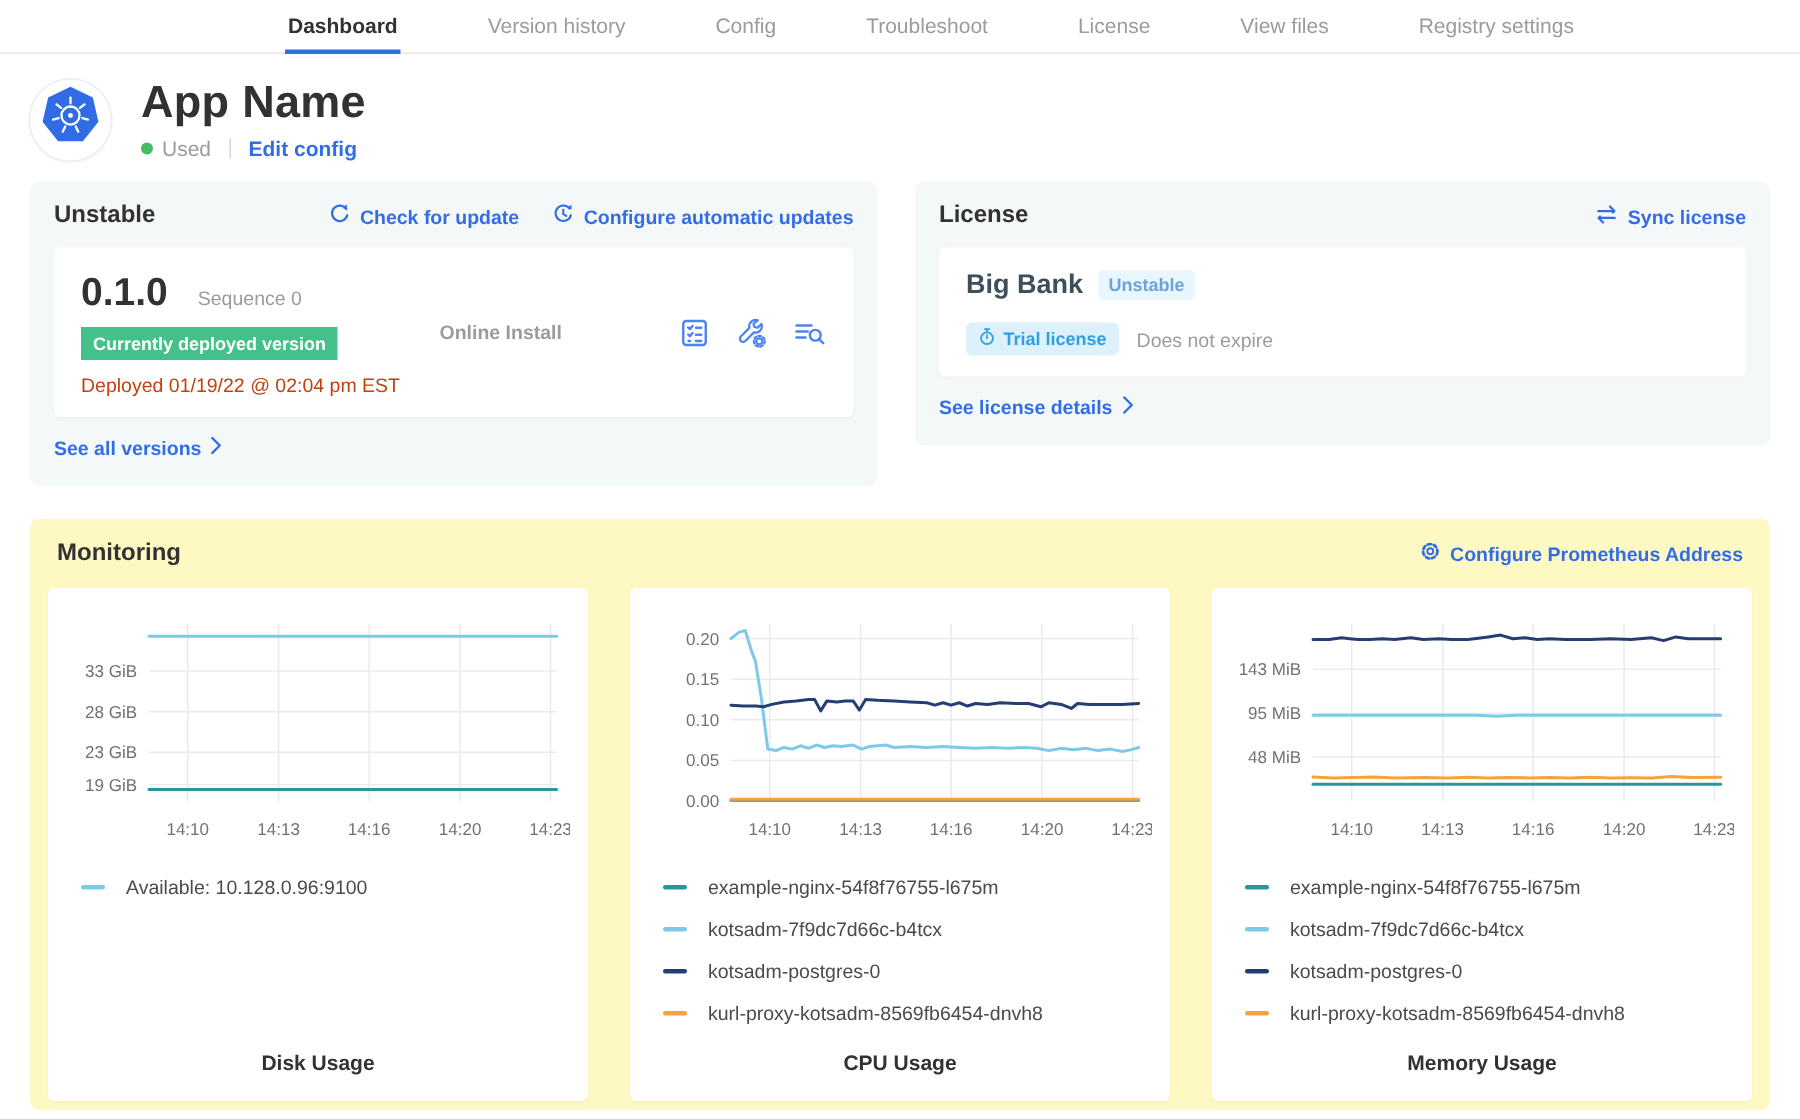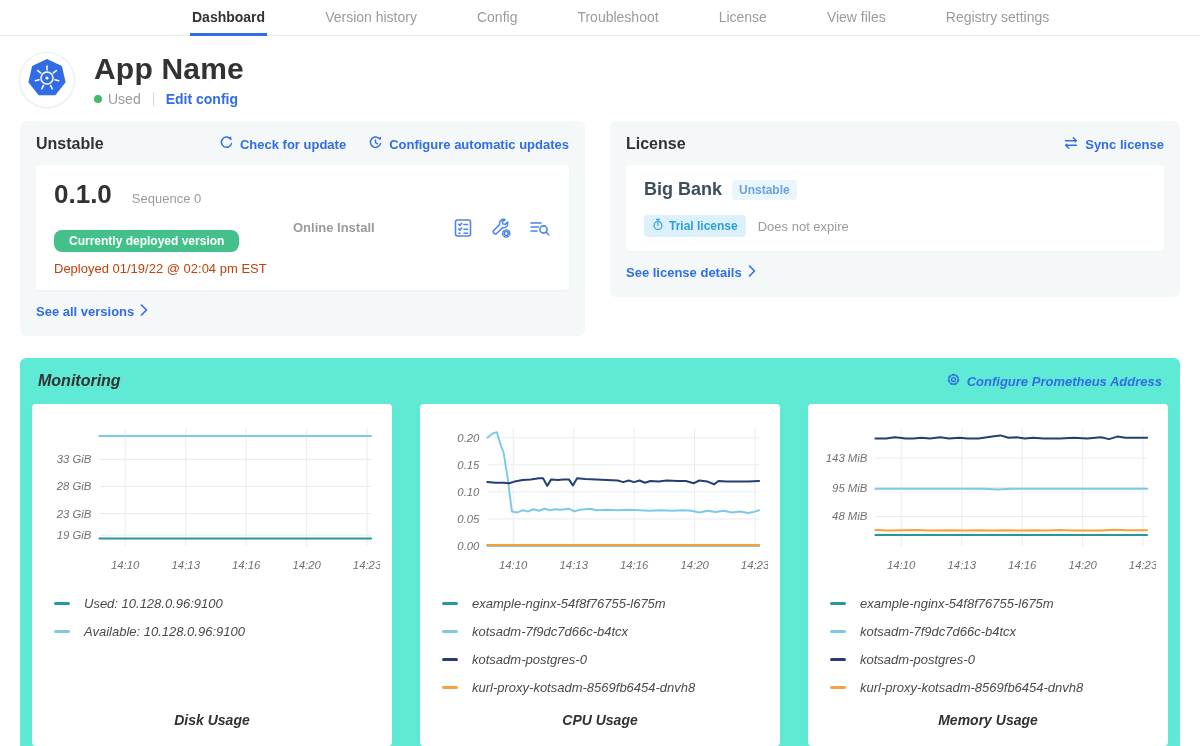--- a/index.html
+++ b/index.html
@@ -80,24 +80,24 @@
     border-radius:4px;
     padding:14px 18px;
     box-shadow:0 1px 2px rgba(0,0,0,.03);
   }
   .version-inner { display:flex; align-items:center; }
   .version-left { min-width:225px; }
   .version-line1 { display:flex; align-items:baseline; gap:20px; }
   .version-number { font-size:26px; font-weight:700; }
   .sequence { font-size:13px; color:#9b9b9b; }
   .deployed-badge {
-    display:inline-block; margin-top:20px;
+    display:inline-block; margin-top:8px;
     background:#44c08a; color:#fff;
     font-size:12px; font-weight:600;
-    padding:4px 15px; border-radius:8px;
+    padding:4px 8px; border-radius:0;
   }
   .deployed-at { margin-top:9px; font-size:13px; color:#c2410c; }
   .install-type { color:#9b9b9b; font-size:13px; font-weight:600; flex:0 0 auto; margin-left:14px; }
   .version-actions { margin-left:auto; display:flex; align-items:center; gap:16px; color:#4b83f0; }
   .icon-btn { cursor:pointer; display:flex; }
 
   .see-link { margin-top:12px; }
 
   .license-inner .lic-line1 { display:flex; align-items:center; gap:10px; }
   .customer-name { font-size:18px; font-weight:700; color:#3e4e5a; }
@@ -111,25 +111,24 @@
     background:#dcf1fc; color:#2f9fe0;
     font-size:12px; font-weight:700;
     padding:3px 8px; border-radius:4px;
     display:inline-flex; align-items:center; gap:5px;
   }
   .expiry { color:#9b9b9b; font-size:13px; }
 
   
   .monitoring-card {
     margin:22px 20px 0 20px;
-    background:#5eead4;
+    background:#fef9c3;
     border-radius:6px;
     padding:14px 12px 12px 12px;
     height:394px;
-    font-style:italic;
   }
   .monitoring-head {
     display:flex; align-items:center; justify-content:space-between;
     padding:0 6px; margin-bottom:14px;
   }
   .charts-row { display:flex; gap:28px; }
   .chart-panel {
     background:#fff; border-radius:4px;
     flex:1;
     height:342px;
@@ -353,24 +352,20 @@
           <line x1="56" y1="68.45871559633026" x2="331" y2="68.45871559633026" stroke="#e8ebed" stroke-width="1"></line>
           <text x="48" y="72.45871559633026" text-anchor="end" fill="#717171" font-size="11.5">28 GiB</text>
           <line x1="56" y1="95.52293577981652" x2="331" y2="95.52293577981652" stroke="#e8ebed" stroke-width="1"></line>
           <text x="48" y="99.52293577981652" text-anchor="end" fill="#717171" font-size="11.5">23 GiB</text>
           <line x1="56" y1="117.1743119266055" x2="331" y2="117.1743119266055" stroke="#e8ebed" stroke-width="1"></line>
           <text x="48" y="121.1743119266055" text-anchor="end" fill="#717171" font-size="11.5">19 GiB</text>
           <polyline points="56.0,120.4 331.0,120.4" fill="none" stroke="#28969f" stroke-width="2" stroke-linejoin="round" stroke-linecap="round"></polyline>
           <polyline points="56.0,18.1 331.0,18.1" fill="none" stroke="#7fc9e8" stroke-width="2" stroke-linejoin="round" stroke-linecap="round"></polyline>
         </svg>
       <div class="legend">
-        <div class="legend-item">
-          <span class="legend-swatch" style="background-color: rgb(40, 150, 159);"></span>
-          <span>Used: 10.128.0.96:9100</span>
-        </div>
         <div class="legend-item">
           <span class="legend-swatch" style="background-color: rgb(127, 201, 232);"></span>
           <span>Available: 10.128.0.96:9100</span>
         </div>
       </div>
       <div class="chart-title">Disk Usage</div>
     </div>
 
     <div class="chart-panel">
       <svg class="chart-svg" viewBox="0 0 340 168" preserveAspectRatio="none">

